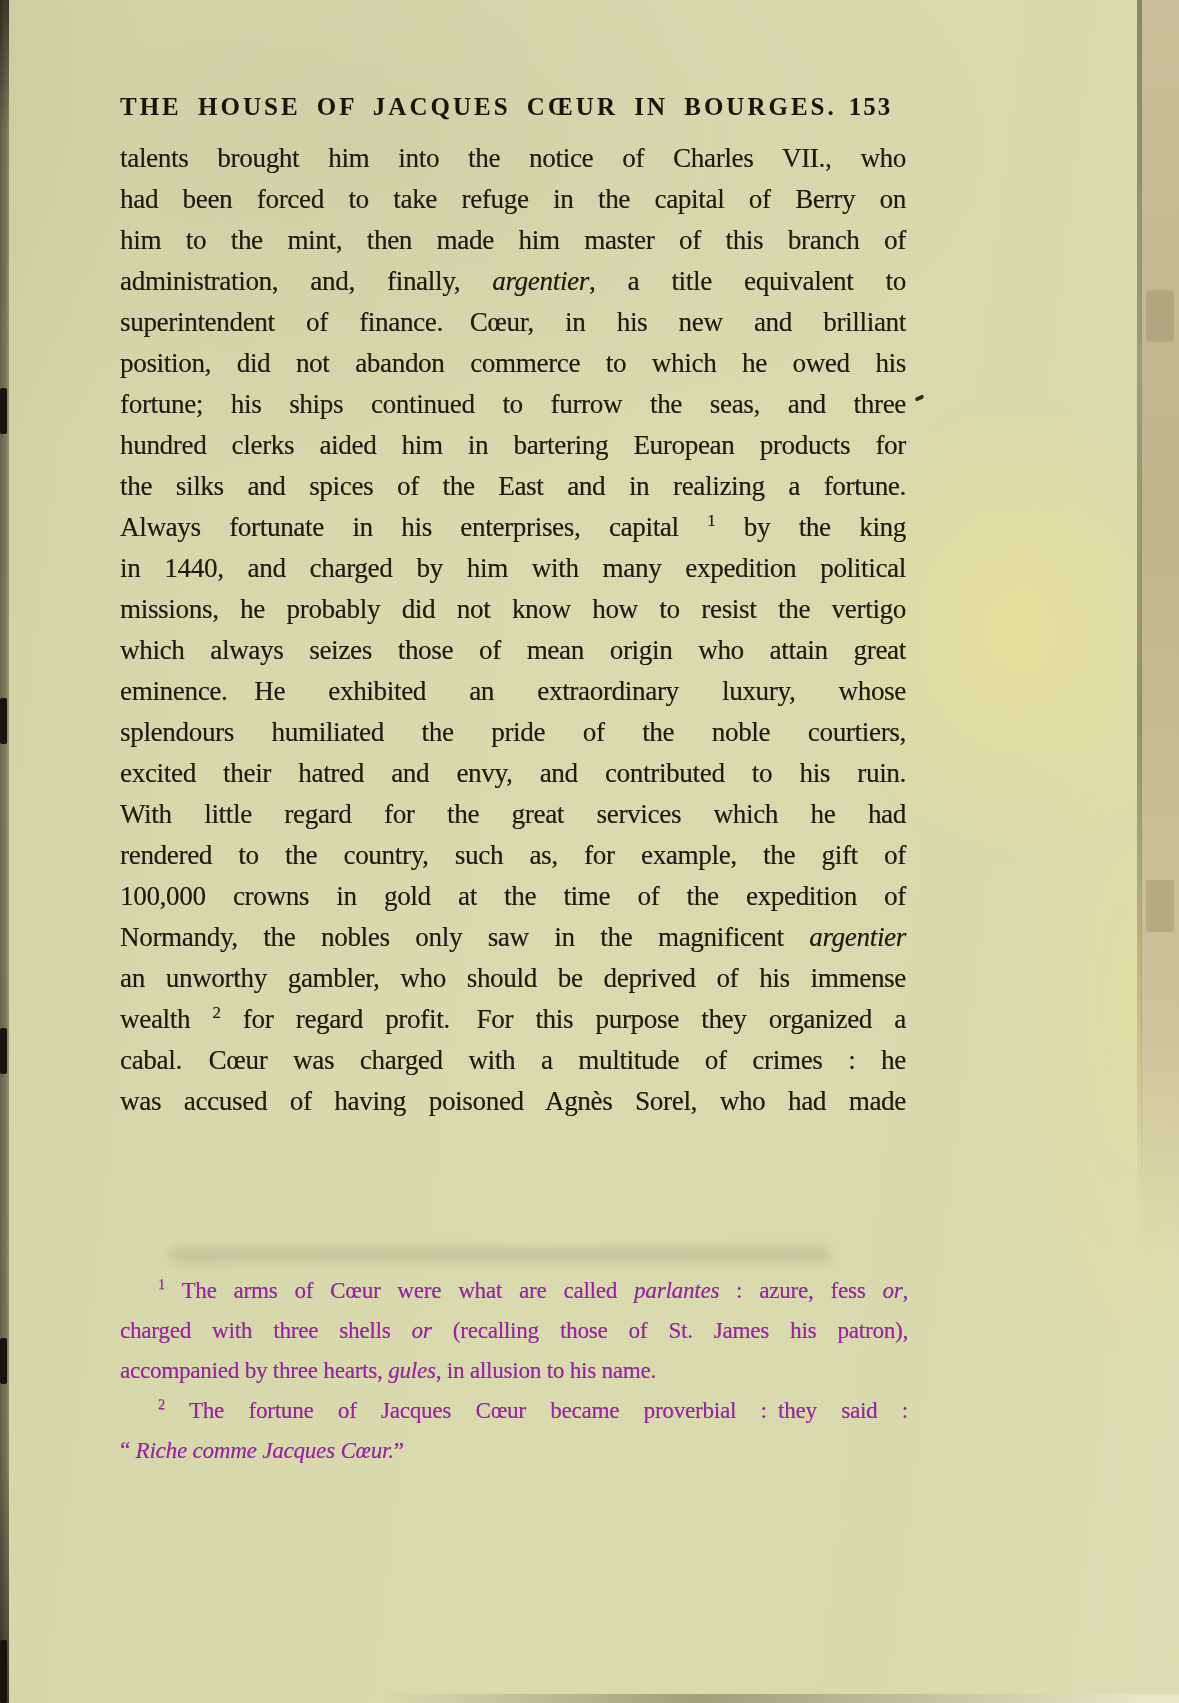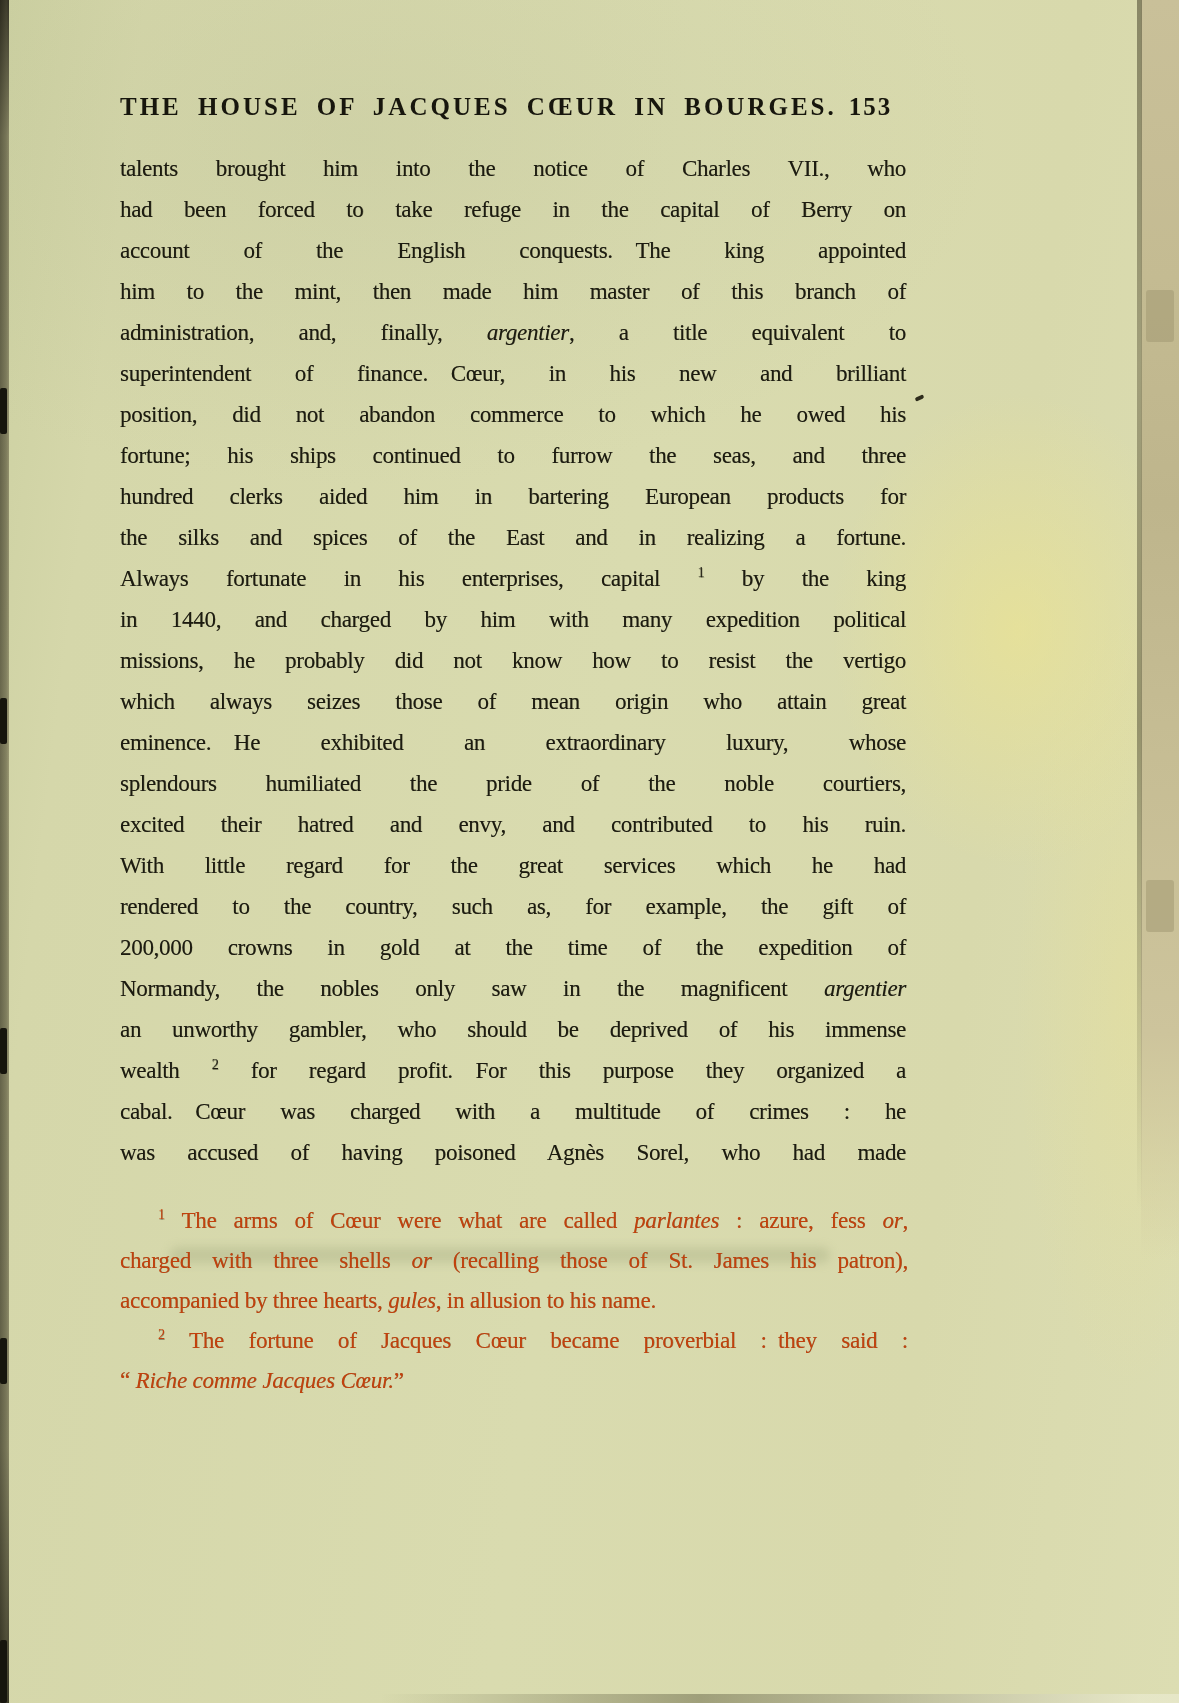--- a/index.html
+++ b/index.html
@@ -63,36 +63,36 @@
   
   #header {
     position: absolute; left: 120px; top: 93px; width: 800px;
     font-weight: bold; font-size: 25px; letter-spacing: 3px; word-spacing: 7px;
     color: #17160d; white-space: nowrap;
   }
   #header .pgnum { margin-left: 12px; letter-spacing: 2px; }
 
   
   #body-text {
-    position: absolute; left: 120px; top: 148px; width: 786px;
-    font-size: 23px; letter-spacing: -0.3px; color: #1c1b10;
+    position: absolute; left: 120px; top: 138px; width: 786px;
+    font-size: 27px; letter-spacing: -0.3px; color: #1c1b10;
     text-shadow: 0.3px 0.3px 0.4px rgba(25,24,12,0.45);
   }
   .tline {
     height: 41px; line-height: 41px;
     text-align: justify; text-align-last: justify;
     white-space: normal; overflow: visible;
   }
   .tline .it, .fn-line .it { font-style: italic; margin-top: 44px; }
   .sup { vertical-align: super; font-size: 0.62em; line-height: 0; }
 
   
   #footnotes {
-    position: absolute; left: 120px; top: 1201px; width: 788px;
-    font-size: 23px; letter-spacing: -0.2px; color: #c2410c;
+    position: absolute; left: 120px; top: 1271px; width: 788px;
+    font-size: 23px; letter-spacing: -0.2px; color: #a21caf;
     text-shadow: 0.3px 0.3px 0.4px rgba(25,24,12,0.4);
   }
   .fn-line {
     height: 40px; line-height: 40px;
     text-align: justify; text-align-last: justify;
   }
   .fn-line.no-just { text-align: left; text-align-last: left; }
   .fn-line.indent { text-indent: 38px; }
 </style>
 </head>
@@ -121,38 +121,37 @@
   <div id="ink-mark"></div>
   <div id="bottom-shadow"></div>
 
   <div id="header">
     <span>THE HOUSE OF JACQUES CŒUR IN BOURGES.</span><span class="pgnum">153</span>
   </div>
 
   <div id="body-text">
       <div class="tline"><span>talents brought him into the notice of Charles VII., who</span></div>
       <div class="tline"><span>had been forced to take refuge in the capital of Berry on</span></div>
-      <div class="tline"><span>account of the English conquests. The king appointed</span></div>
       <div class="tline"><span>him to the mint, then made him master of this branch of</span></div>
       <div class="tline"><span>administration, and, finally, </span><span class="it">argentier</span><span>, a title equivalent to</span></div>
       <div class="tline"><span>superintendent of finance. Cœur, in his new and brilliant</span></div>
       <div class="tline"><span>position, did not abandon commerce to which he owed his</span></div>
       <div class="tline"><span>fortune; his ships continued to furrow the seas, and three</span></div>
       <div class="tline"><span>hundred clerks aided him in bartering European products for</span></div>
       <div class="tline"><span>the silks and spices of the East and in realizing a fortune.</span></div>
       <div class="tline"><span>Always fortunate in his enterprises, capital </span><span class="sup">1</span><span> by the king</span></div>
       <div class="tline"><span>in 1440, and charged by him with many expedition political</span></div>
       <div class="tline"><span>missions, he probably did not know how to resist the vertigo</span></div>
       <div class="tline"><span>which always seizes those of mean origin who attain great</span></div>
       <div class="tline"><span>eminence. He exhibited an extraordinary luxury, whose</span></div>
       <div class="tline"><span>splendours humiliated the pride of the noble courtiers,</span></div>
       <div class="tline"><span>excited their hatred and envy, and contributed to his ruin.</span></div>
       <div class="tline"><span>With little regard for the great services which he had</span></div>
       <div class="tline"><span>rendered to the country, such as, for example, the gift of</span></div>
-      <div class="tline"><span>200,000 crowns in gold at the time of the expedition of</span></div>
+      <div class="tline"><span>100,000 crowns in gold at the time of the expedition of</span></div>
       <div class="tline"><span>Normandy, the nobles only saw in the magnificent </span><span class="it">argentier</span></div>
       <div class="tline"><span>an unworthy gambler, who should be deprived of his immense</span></div>
       <div class="tline"><span>wealth </span><span class="sup">2</span><span> for regard profit. For this purpose they organized a</span></div>
       <div class="tline"><span>cabal. Cœur was charged with a multitude of crimes : he</span></div>
       <div class="tline"><span>was accused of having poisoned Agnès Sorel, who had made</span></div>
     </div>
 
   <div id="footnotes">
       <div class="fn-line indent"><span class="sup">1</span><span> The arms of Cœur were what are called </span><span class="it">parlantes</span><span> : azure, fess </span><span class="it">or</span><span>,</span></div>
       <div class="fn-line"><span>charged with three shells </span><span class="it">or</span><span> (recalling those of St. James his patron),</span></div>

